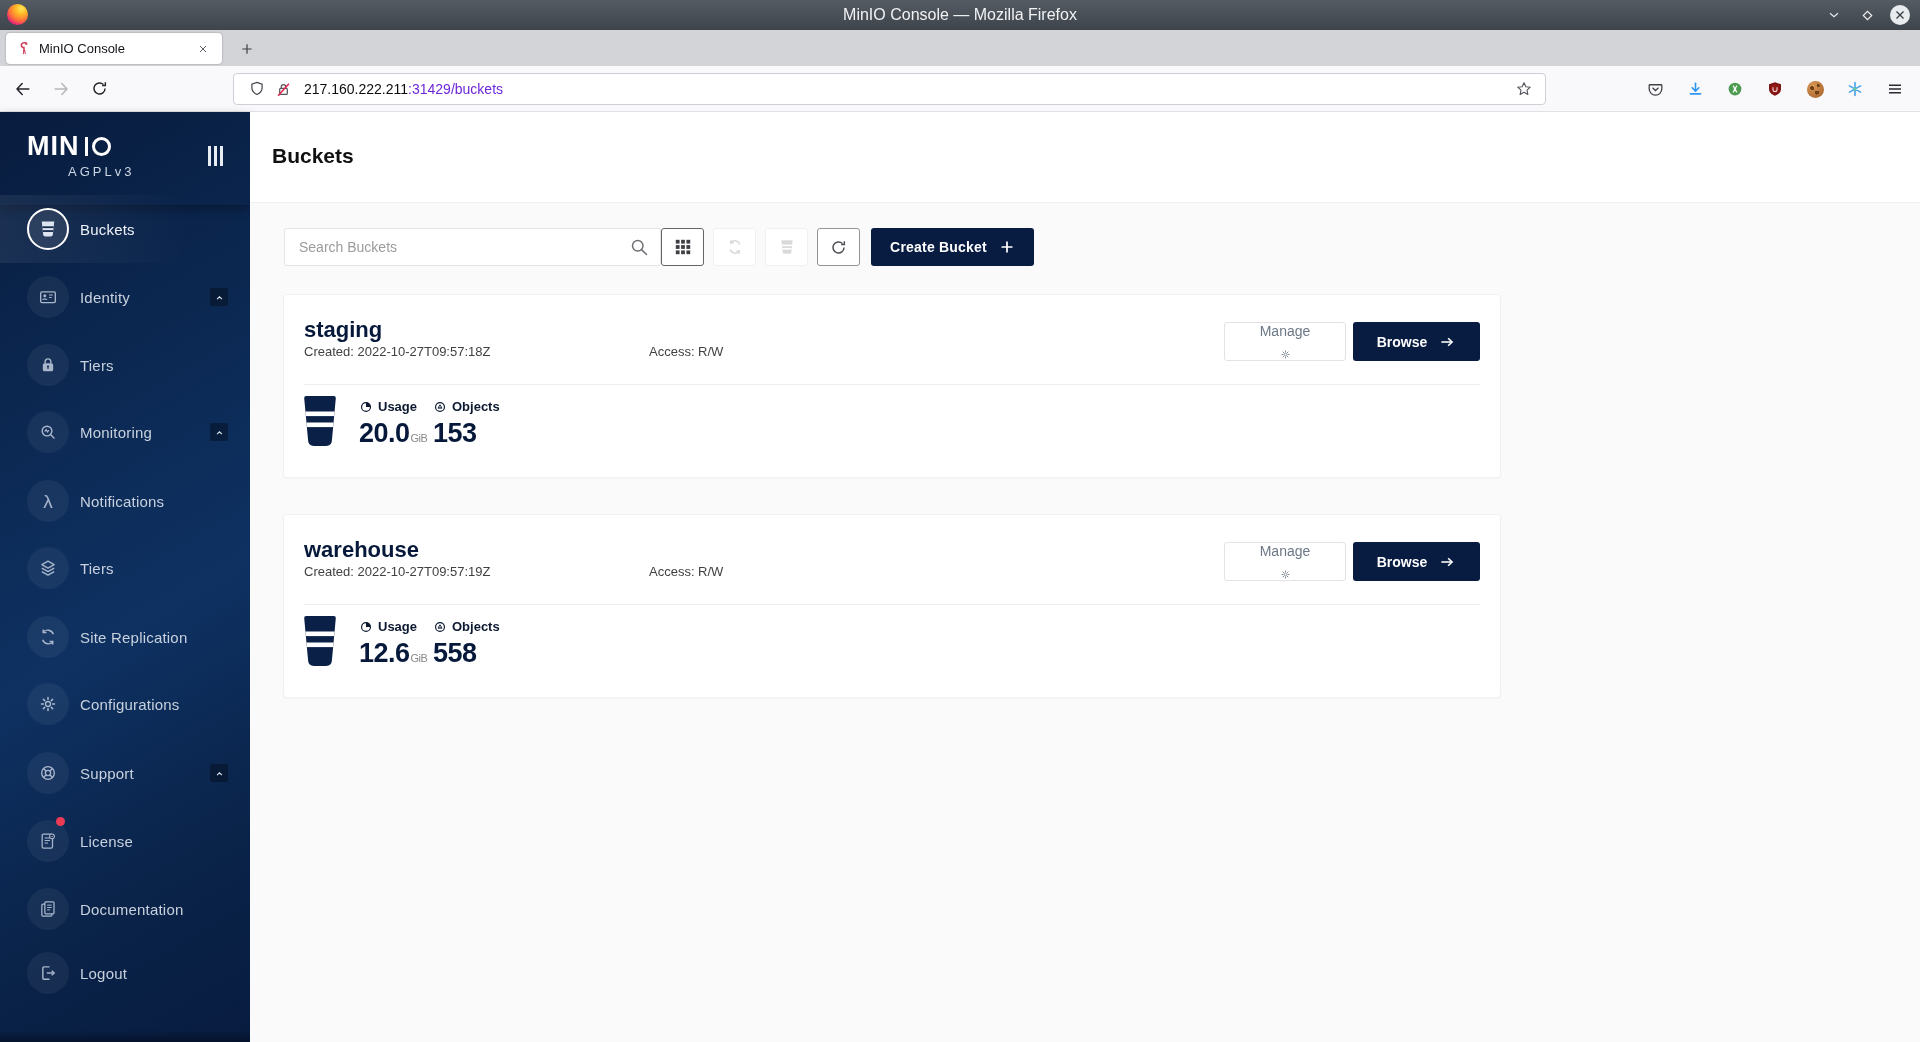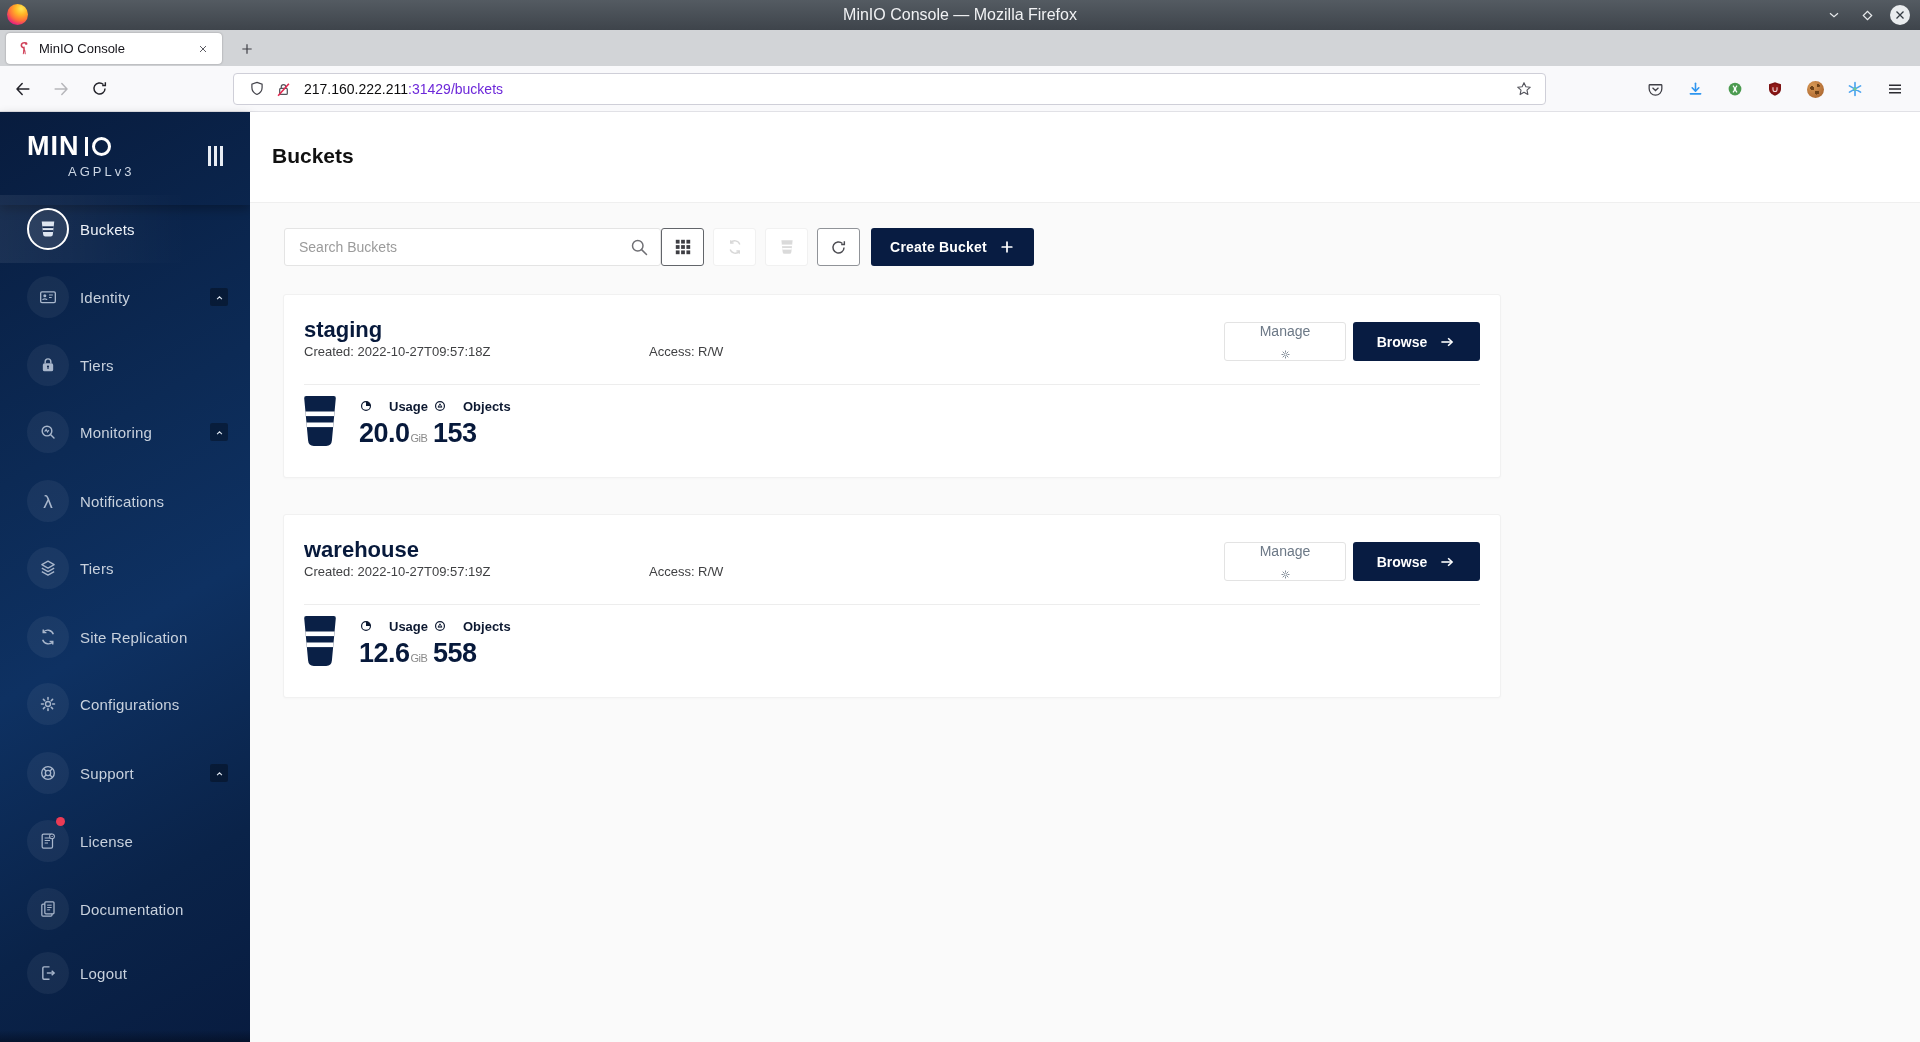--- a/index.html
+++ b/index.html
@@ -92,21 +92,21 @@
   .bucket-card { position:absolute; left:33px; width:1218px; height:184px; background:#fff;
     border:1px solid #f1f1f1; border-radius:3px; box-shadow:0 1px 2px rgba(0,0,0,.02); }
   .bucket-card.c1 { top:182px; } .bucket-card.c2 { top:402px; }
   .b-name { position:absolute; left:20px; top:12px; font-size:22px; font-weight:700; color:#07193b;margin-top:10px; }
   .b-created { position:absolute; left:20px; top:49px; font-size:13px; color:#404143; }
   .b-access { position:absolute; left:365px; top:49px; font-size:13px; color:#404143; }
   .b-divider { position:absolute; left:20px; right:20px; top:89px; height:1px; background:#ededed; }
   .b-icon { position:absolute; left:19px; top:100px; }
   .metric { position:absolute; top:104px; }
   .metric.usage { left:75px; } .metric.objects { left:149px; }
-  .metric-head { display:flex; gap:16px; }
+  .metric-head { display:flex; align-items:center; gap:5px; }
   .metric-label { font-size:13px; font-weight:700; color:#0c1830; }
   .metric-value { margin-top:4px; font-size:27px; font-weight:700; color:#07193b; letter-spacing:-.5px; }
   .metric-unit { font-size:11px; font-weight:400; color:#8a8a8a; margin-left:1px; }
   .card-actions { position:absolute; top:27px; right:20px; display:flex; gap:7px; }
   .manage-btn { width:122px; height:39px; background:#fff; border:1px solid #e3e3e3; border-radius:3px;
     display:flex; align-items:center; justify-content:center; gap:10px; font-size:14px; color:#6c7886;flex-direction:column; }
   .browse-btn { width:127px; height:39px; background:#081C42; border-radius:3px;
     display:flex; align-items:center; justify-content:center; gap:11px; font-size:14px; font-weight:600; color:#fff; }
 </style>
 </head>

